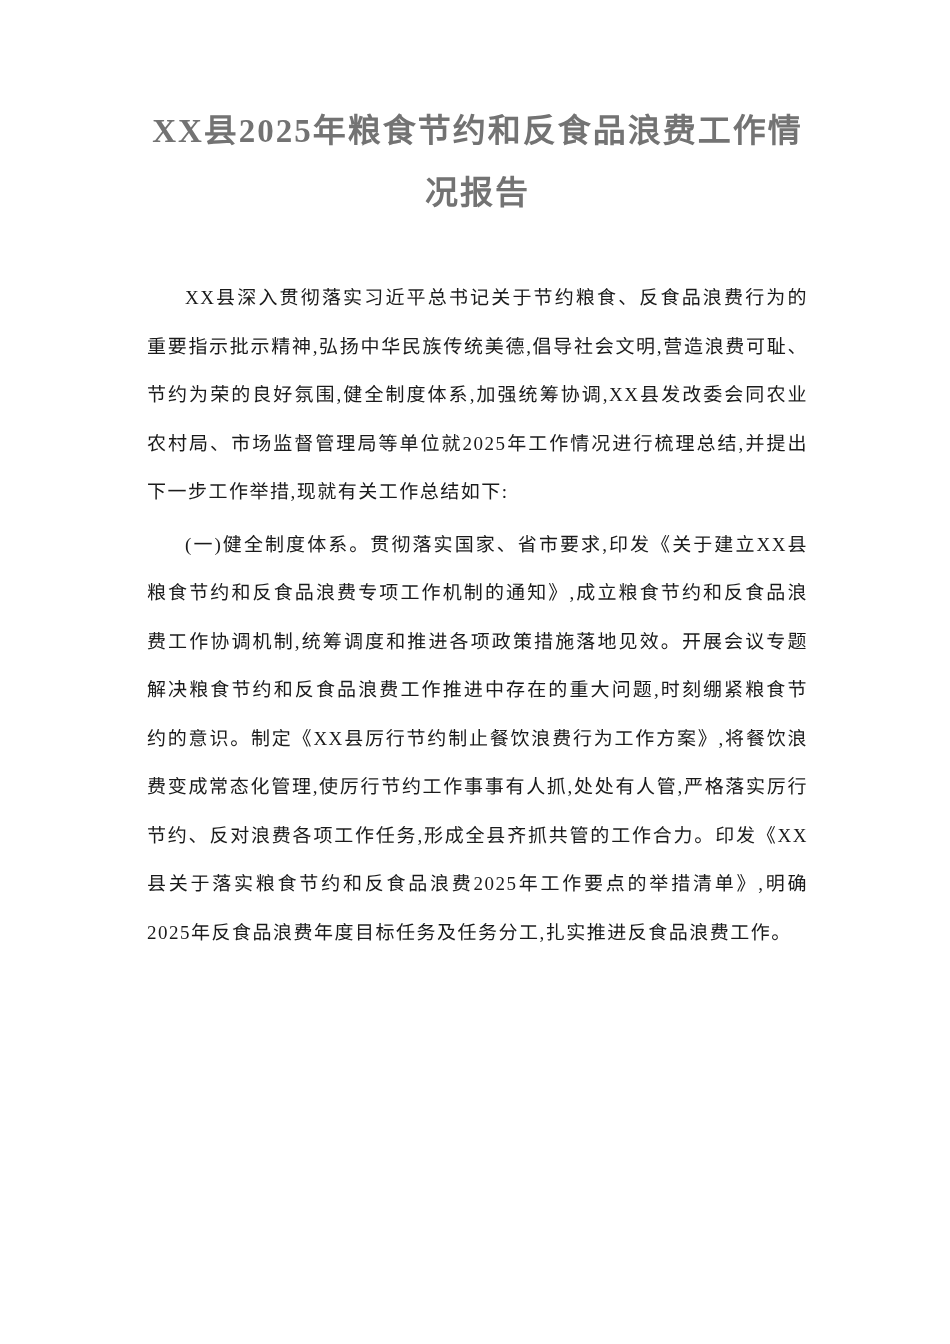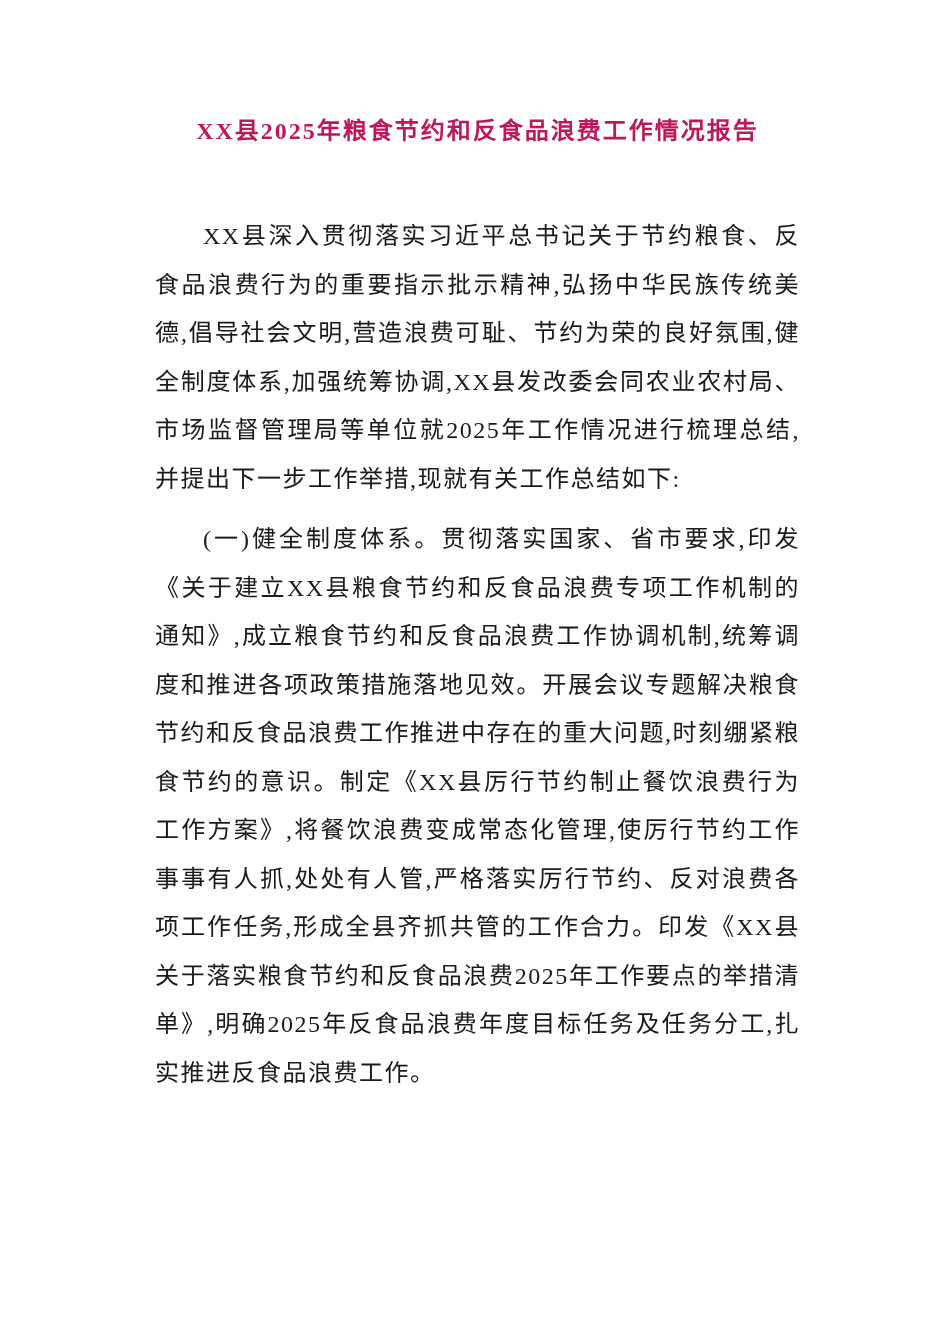--- a/index.html
+++ b/index.html
@@ -17,31 +17,31 @@
   .page {
     box-sizing: border-box;
     width: 950px;
     height: 1344px;
     background: #ffffff;
     padding: 100px 138px 0 143px;
   }
   .doc-title {
     text-align: center;
     font-weight: bold;
-    color: #be185d;
-    font-size: 24px;
+    color: #737373;
+    font-size: 33px;
     line-height: 62px;
     letter-spacing: 2px;
   }
   .doc-body {
     margin-top: 50px;
   }
   .doc-body p {
-    margin: 12px;
-    font-size: 24px;
+    margin: 4px;
+    font-size: 19px;
     line-height: 48.5px;
     letter-spacing: 1.5px;
     text-align: justify;
     text-justify: inter-ideograph;
     text-indent: 2em;
     color: #1a1a1a;
   }
 </style>
 </head>
 <body>

